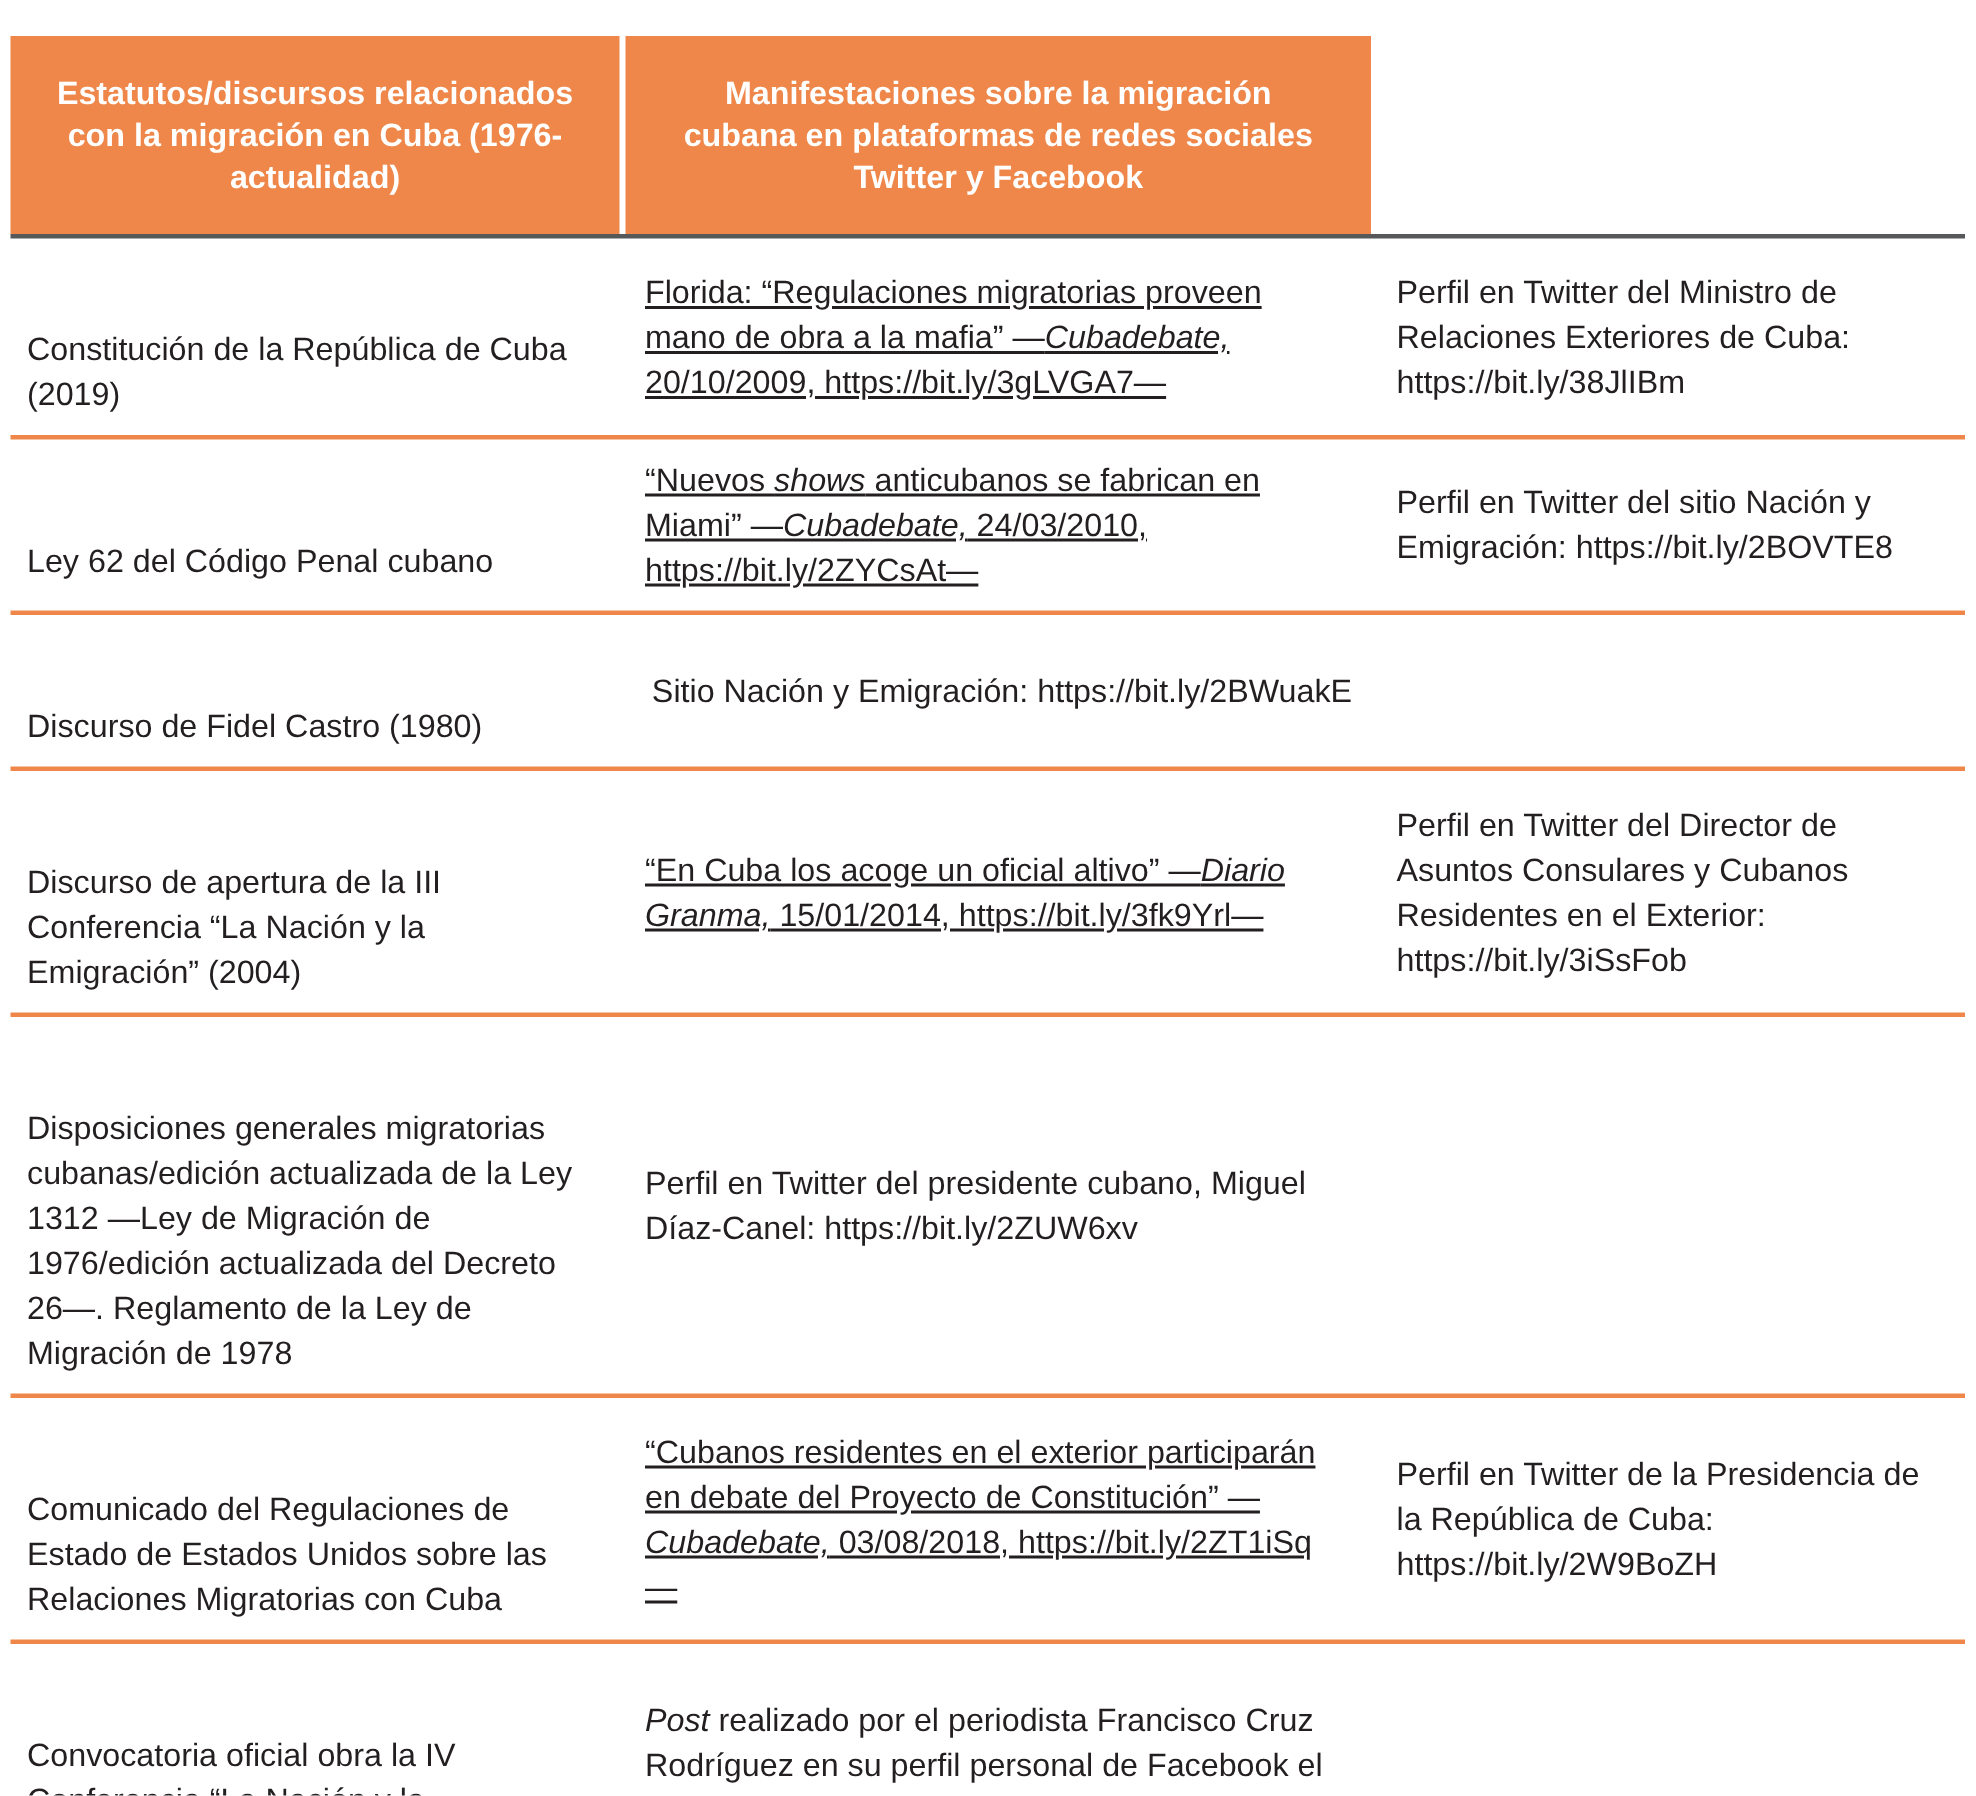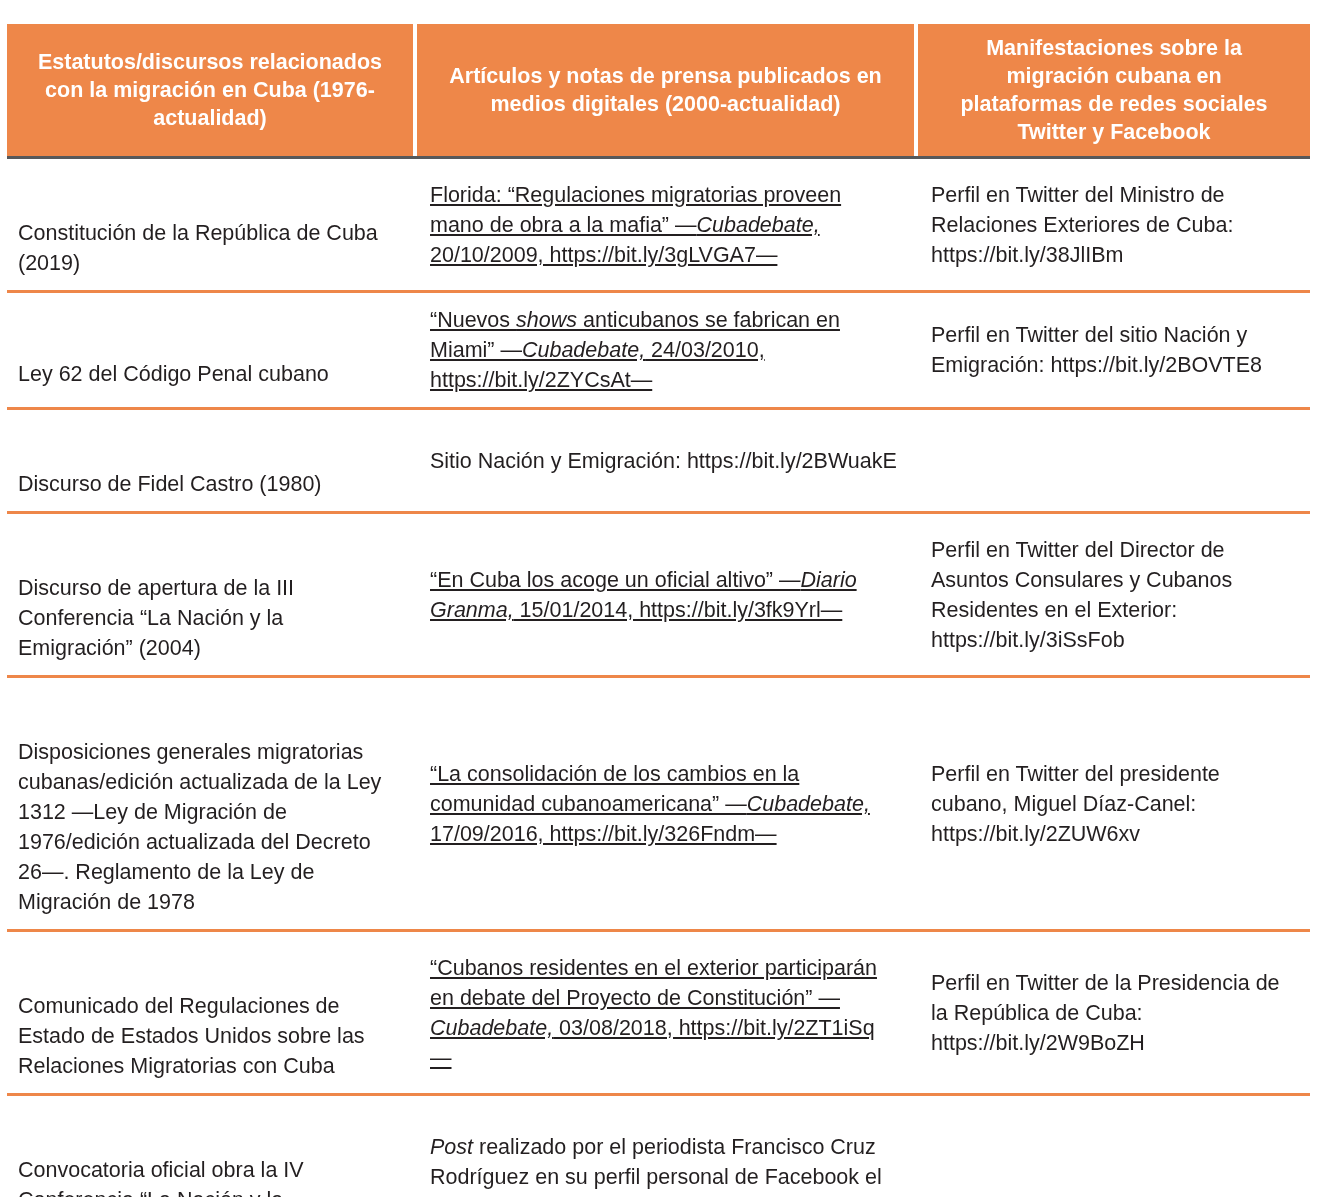--- a/index.html
+++ b/index.html
@@ -47,34 +47,31 @@
     display: flex;
     align-items: center;
     box-sizing: border-box;
     font-size: 21.5px;
     line-height: 30px;
     padding-top: 12px;
     padding-bottom: 12px;
   }
   .cell-statute { padding-left: 11px; padding-right: 22px; margin-top: 47px; }
   .cell-press   { padding-left: 13px; padding-right: 26px; text-decoration: underline; }
-  .cell-social  { padding-left: 13px; padding-right: 8px;  }
+  .cell-social  { padding-left: 13px; padding-right: 8px; justify-content: center;  }
   .it { font-style: italic; }
 </style>
 </head>
 <body>
 
 <div class="table-wrap">
 
   <div class="hdr-row">
     <div class="hdr-cell">
         <span>Estatutos/discursos relacionados con la migración en Cuba (1976-actualidad)</span>
-      </div>
-    <div class="hdr-cell">
-        <span>Artículos y notas de prensa publicados en medios digitales (2000-actualidad)</span>
       </div>
     <div class="hdr-cell">
         <span>Manifestaciones sobre la migración cubana en plataformas de redes sociales Twitter y Facebook</span>
       </div>
   </div>
 
   <div class="body-row">
     <div class="cell cell-statute">
         <div>Constitución de la República de Cuba (2019)</div>
       </div>
@@ -116,23 +113,20 @@
       </div>
     <div class="cell cell-social">
         <div><span>Perfil en Twitter del Director de Asuntos Consulares y Cubanos Residentes en el Exterior: https://bit.ly/3iSsFob</span></div>
       </div>
   </div>
 
   <div class="body-row">
     <div class="cell cell-statute">
         <div>Disposiciones generales migratorias cubanas/edición actualizada de la Ley 1312 —Ley de Migración de 1976/edición actualizada del Decreto 26—. Reglamento de la Ley de Migración de 1978</div>
       </div>
-    <div class="cell cell-press">
-        <div><span>“La consolidación de los cambios en la comunidad cubanoamericana” —</span><span class="it">Cubadebate,</span><span> 17/09/2016, https://bit.ly/326Fndm—</span></div>
-      </div>
     <div class="cell cell-social">
         <div><span>Perfil en Twitter del presidente cubano, Miguel Díaz-Canel: https://bit.ly/2ZUW6xv</span></div>
       </div>
   </div>
 
   <div class="body-row">
     <div class="cell cell-statute">
         <div>Comunicado del Regulaciones de Estado de Estados Unidos sobre las Relaciones Migratorias con Cuba</div>
       </div>
     <div class="cell cell-press">

